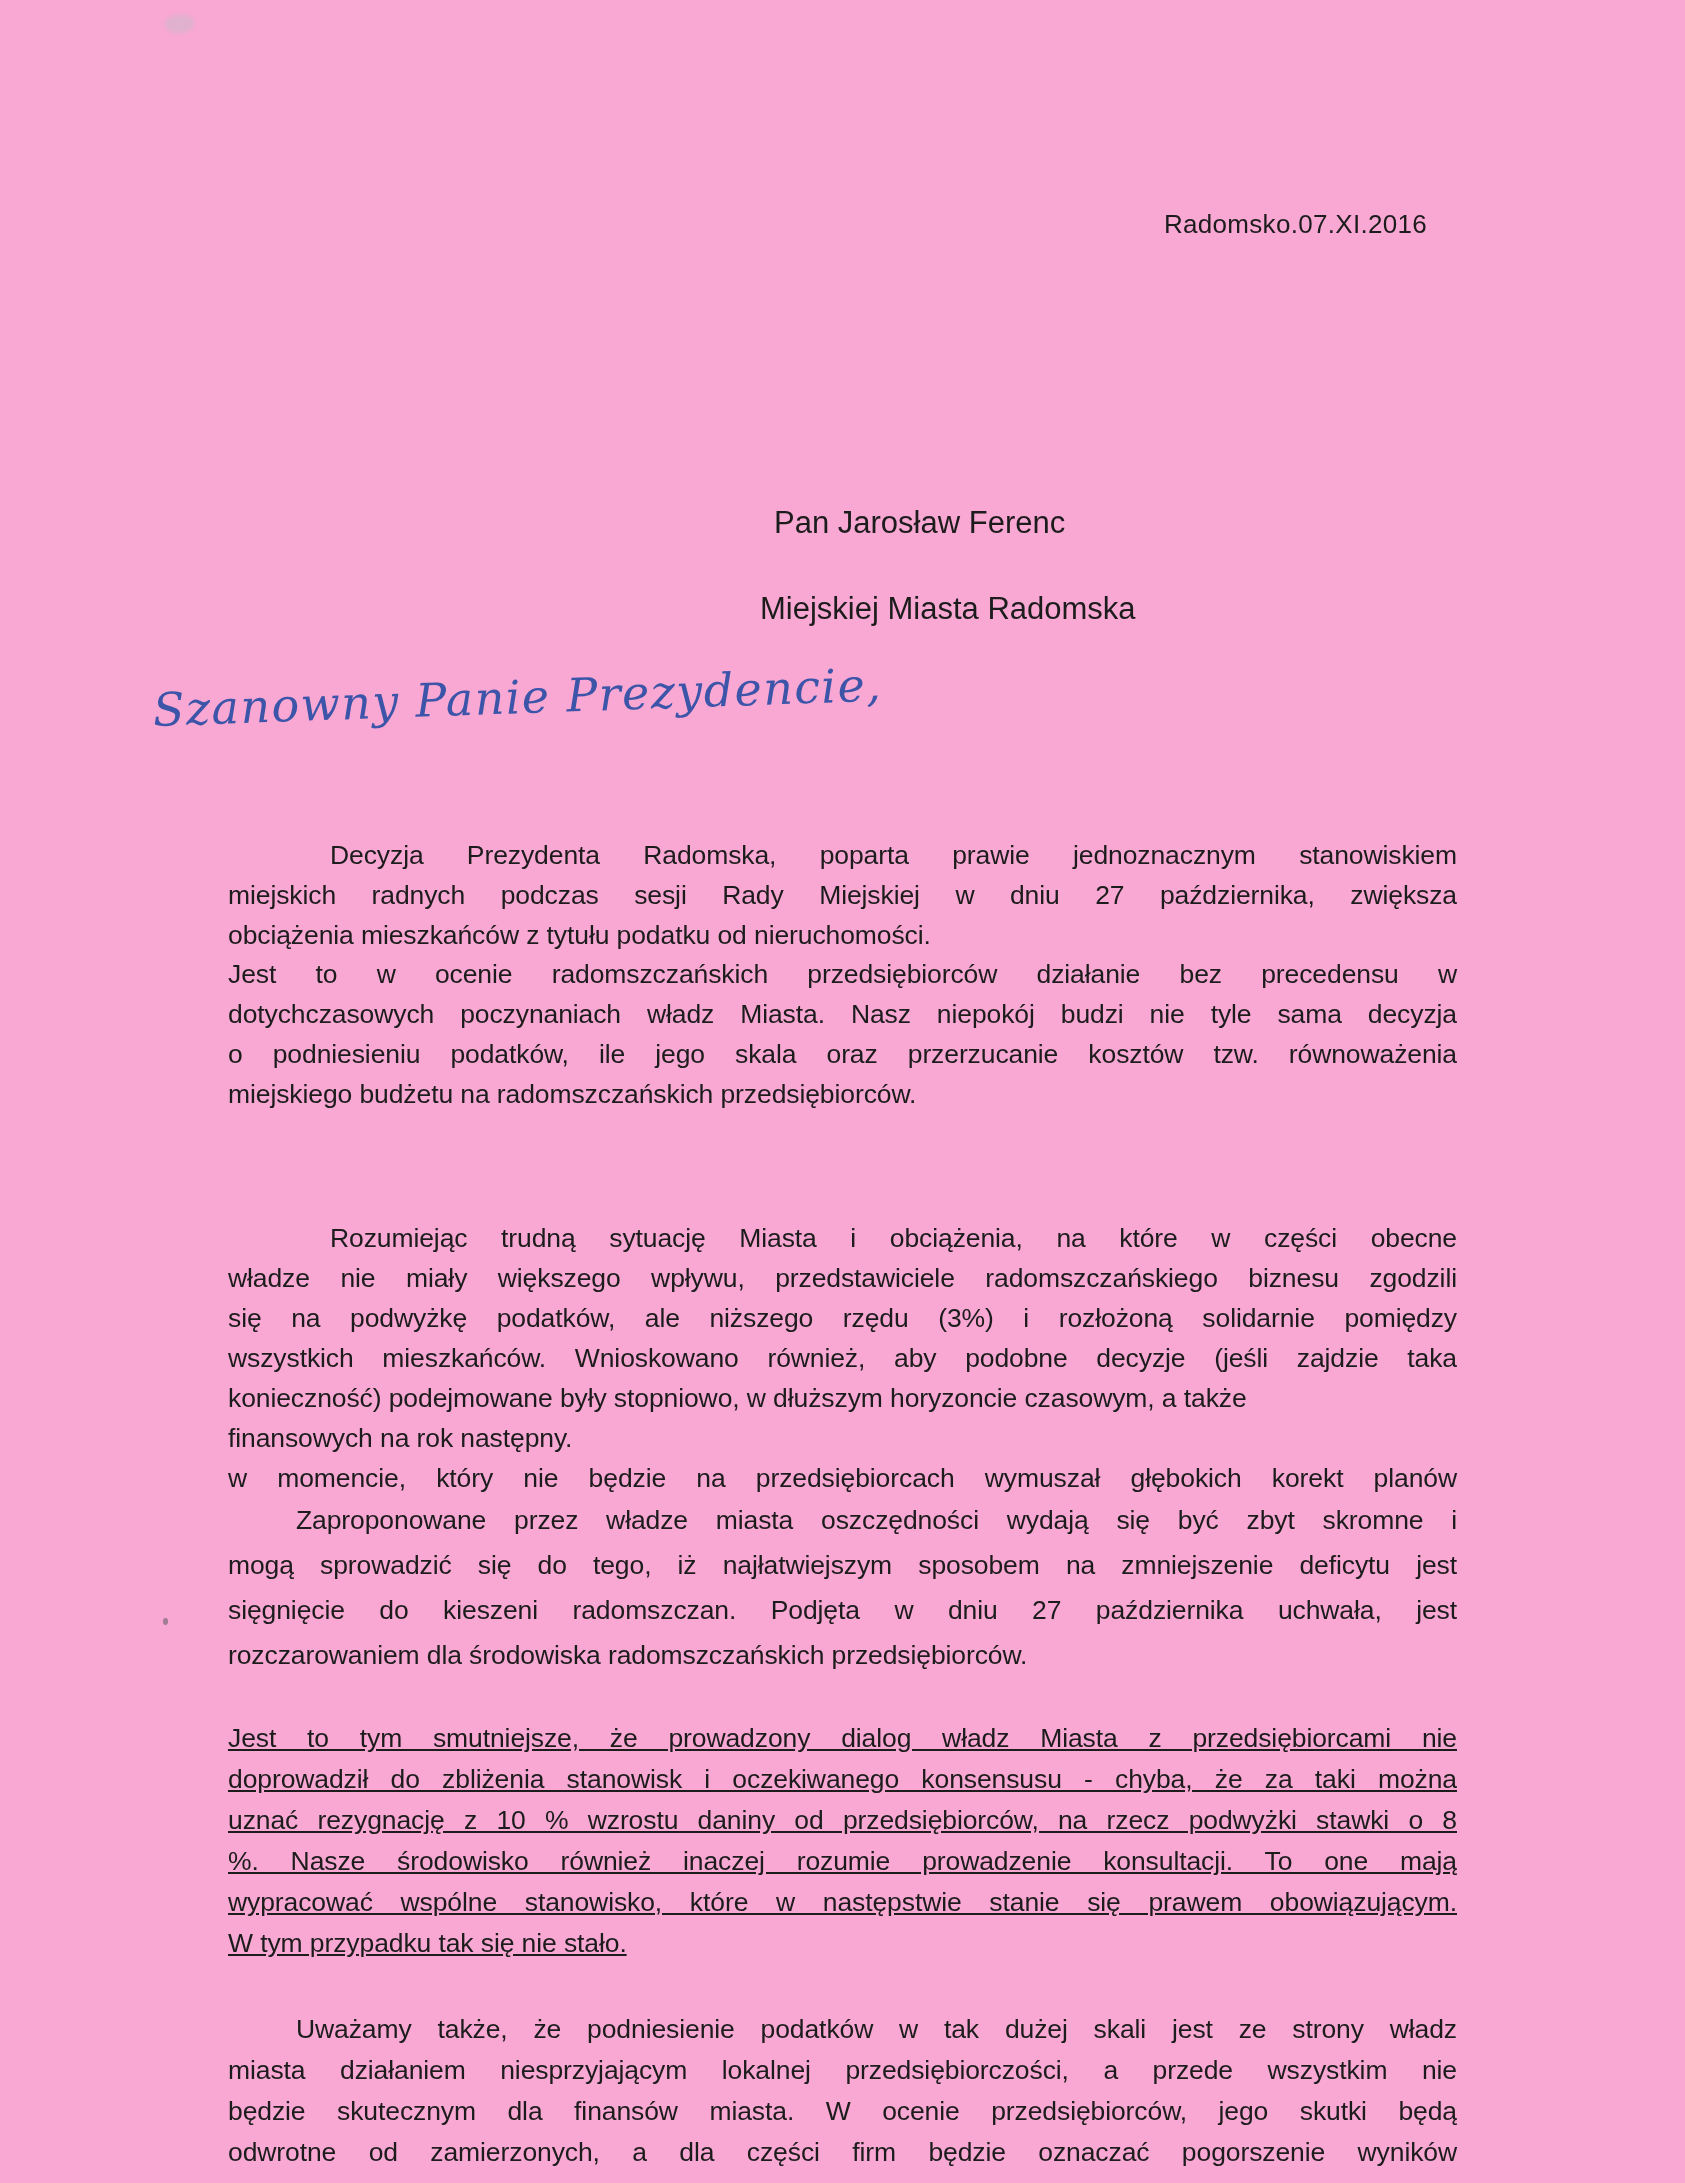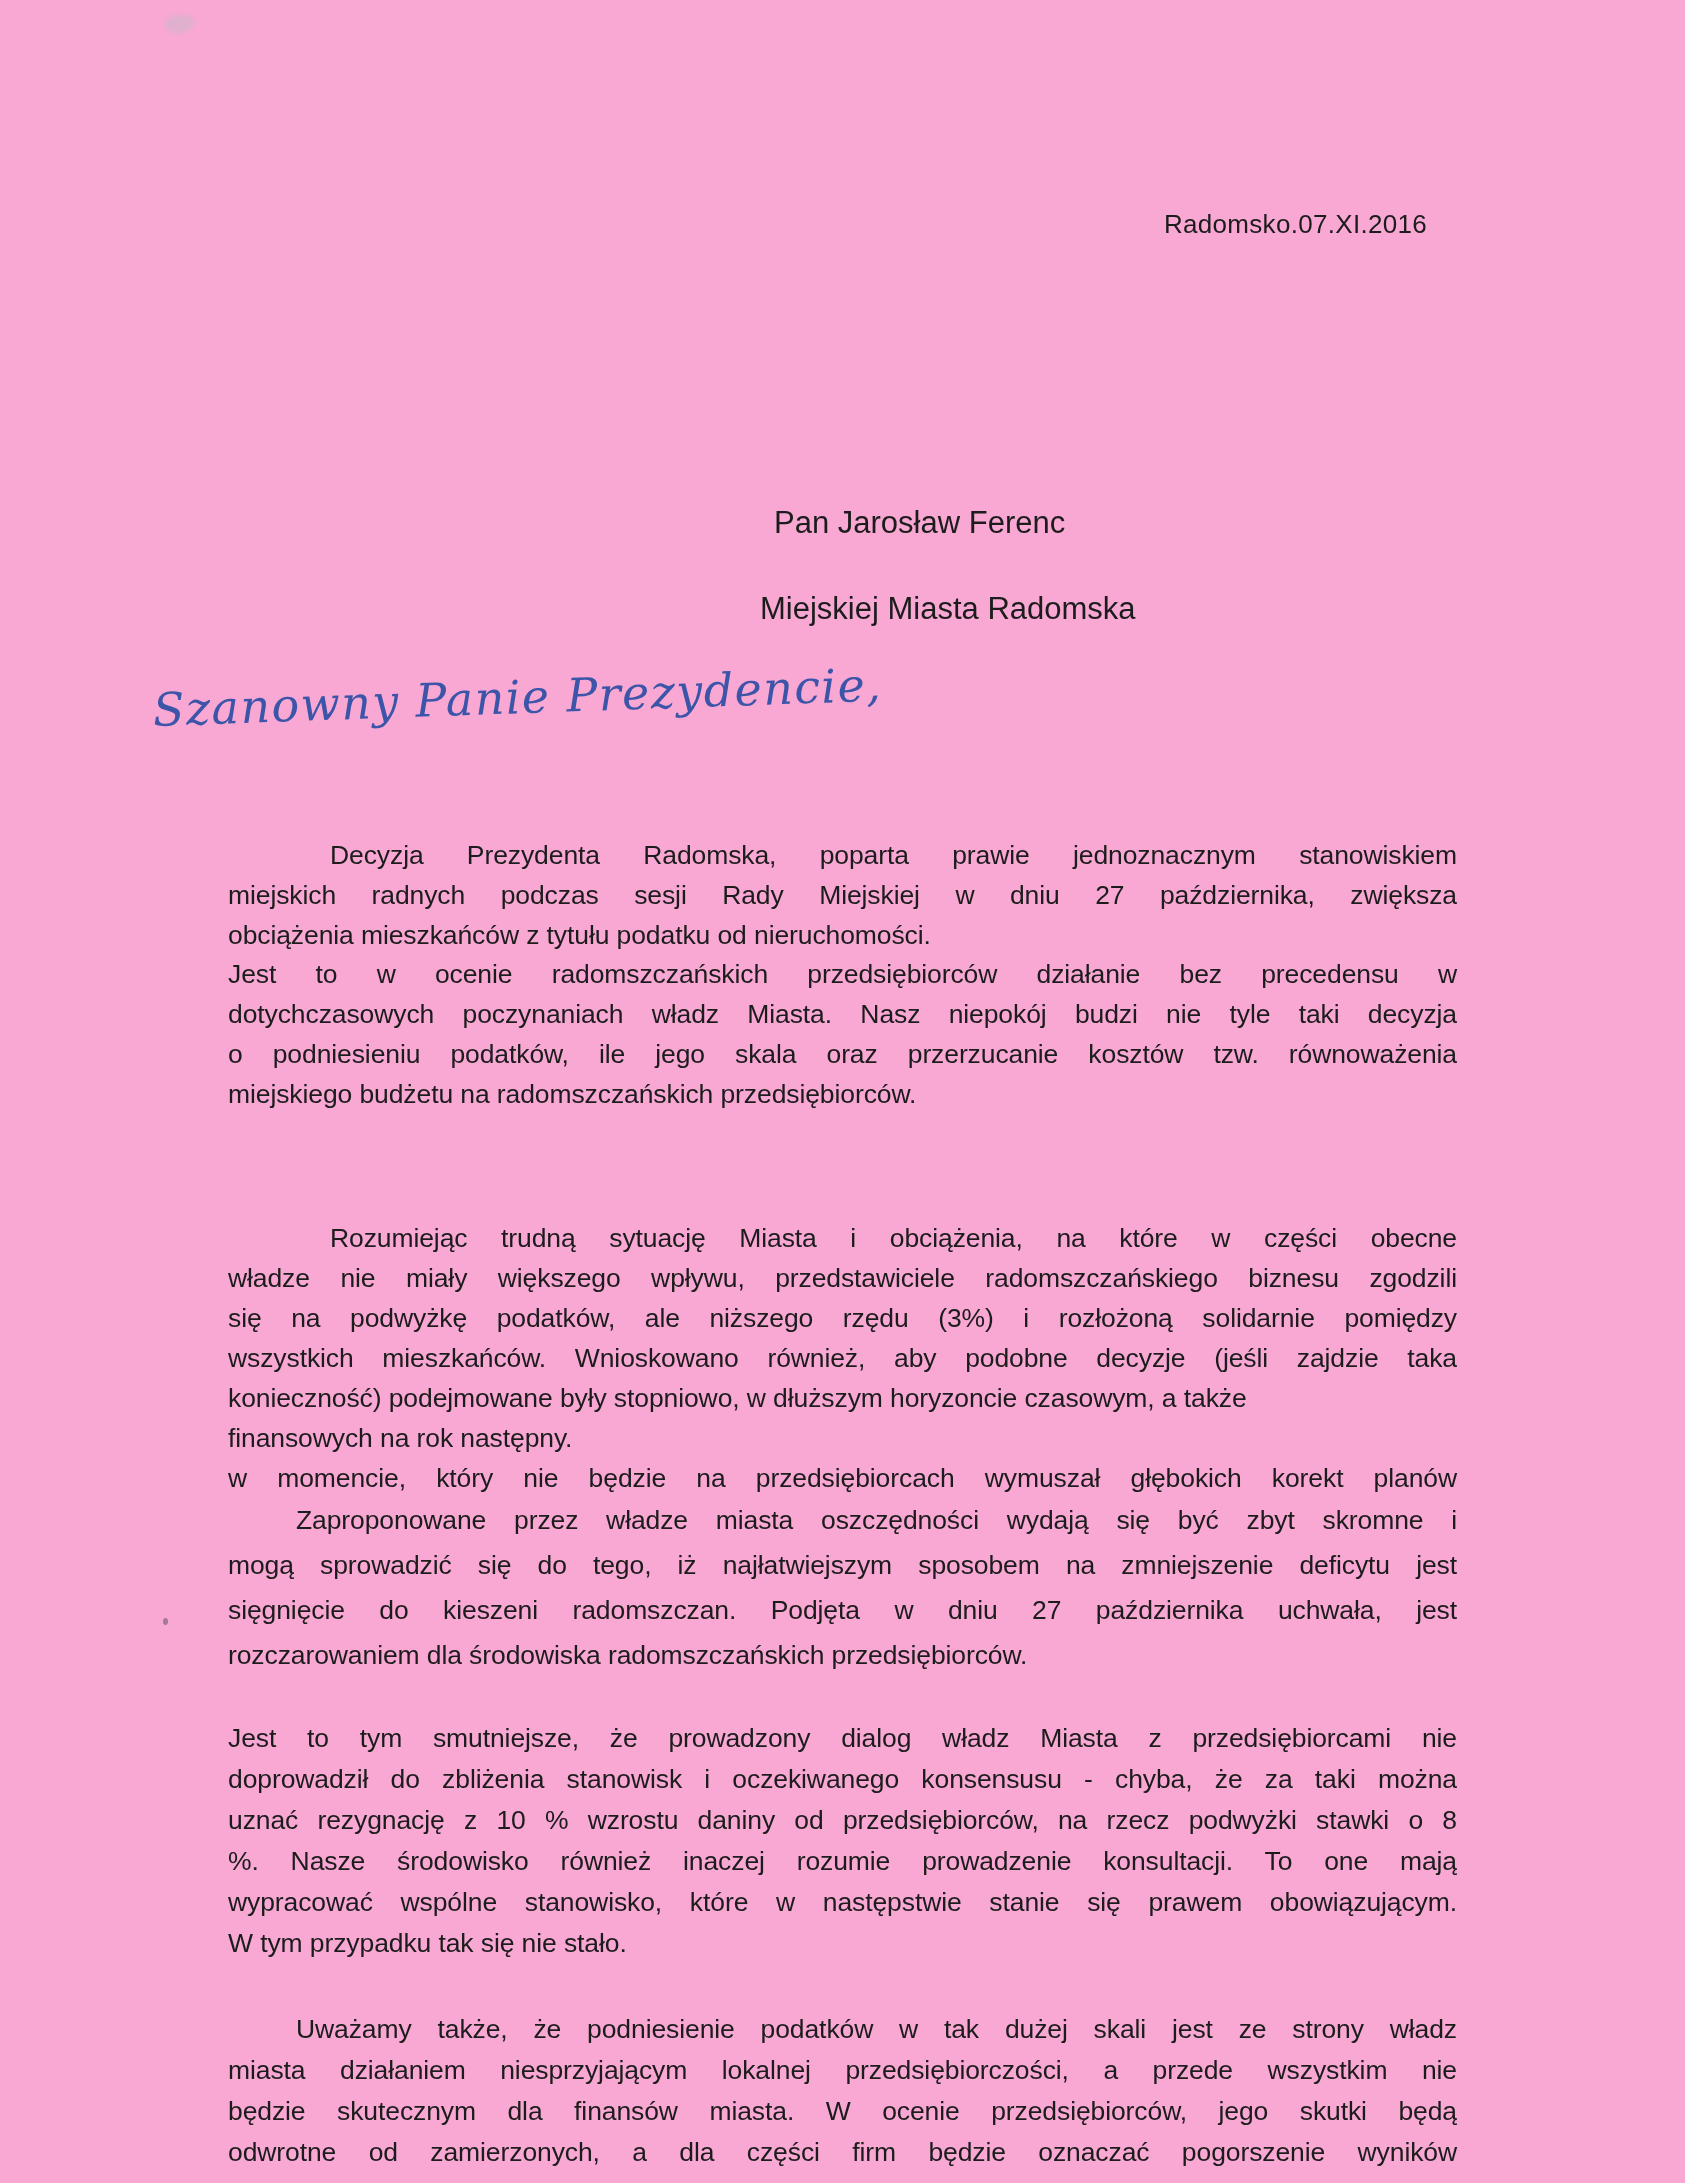--- a/index.html
+++ b/index.html
@@ -66,21 +66,21 @@
     white-space: normal;
     margin-left: 44px;
   }
   .ln.free { text-align-last: left; }
   .ind150 { padding-left: 102px; }
   .ind100 { padding-left: 68px; }
   .p1 { top: 835px; }
   .p2 { top: 954px; }
   .p3 { top: 1218px; }
   .p4 { top: 1498px; line-height: 45px; }
-  .p5 { top: 1718px; line-height: 41px; }
+  .p5 { top: 1718px; line-height: 41px; text-decoration: underline; }
   .p6 { top: 2009px; line-height: 41px; }
   .artifact-smudge {
     position: absolute;
     left: 165px;
     top: 15px;
     width: 28.5px;
     height: 17.7px;
     background: rgba(185, 190, 198, 0.4);
     border-radius: 50% 40% 55% 45%;
     filter: blur(2px);
@@ -111,21 +111,21 @@
   <div class="greeting">Szanowny Panie Prezydencie,</div>
 
   <div class="para p1">
     <div class="ln ind150">Decyzja Prezydenta Radomska, poparta prawie jednoznacznym stanowiskiem</div>
     <div class="ln">miejskich radnych podczas sesji Rady Miejskiej w dniu 27 października, zwiększa</div>
     <div class="ln free">obciążenia mieszkańców z tytułu podatku od nieruchomości.</div>
   </div>
 
   <div class="para p2">
     <div class="ln">Jest to w ocenie radomszczańskich przedsiębiorców działanie bez precedensu w</div>
-    <div class="ln">dotychczasowych poczynaniach władz Miasta. Nasz niepokój budzi nie tyle taki decyzja</div>
+    <div class="ln">dotychczasowych poczynaniach władz Miasta. Nasz niepokój budzi nie tyle sama decyzja</div>
     <div class="ln">o podniesieniu podatków, ile jego skala oraz przerzucanie kosztów tzw. równoważenia</div>
     <div class="ln free">miejskiego budżetu na radomszczańskich przedsiębiorców.</div>
   </div>
 
   <div class="para p3">
     <div class="ln ind150">Rozumiejąc trudną sytuację Miasta i obciążenia, na które w części obecne</div>
     <div class="ln">władze nie miały większego wpływu, przedstawiciele radomszczańskiego biznesu zgodzili</div>
     <div class="ln">się na podwyżkę podatków, ale niższego rzędu (3%) i rozłożoną solidarnie pomiędzy</div>
     <div class="ln">wszystkich mieszkańców. Wnioskowano również, aby podobne decyzje (jeśli zajdzie taka</div>
     <div class="ln free">konieczność) podejmowane były stopniowo, w dłuższym horyzoncie czasowym, a także</div>

